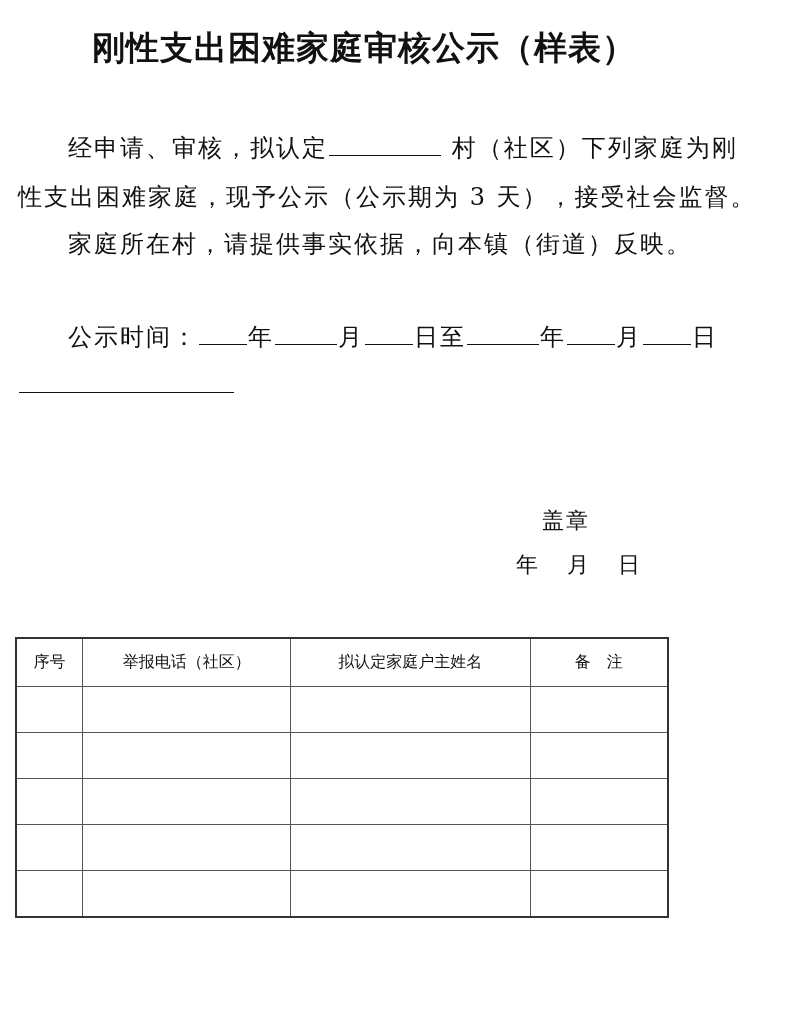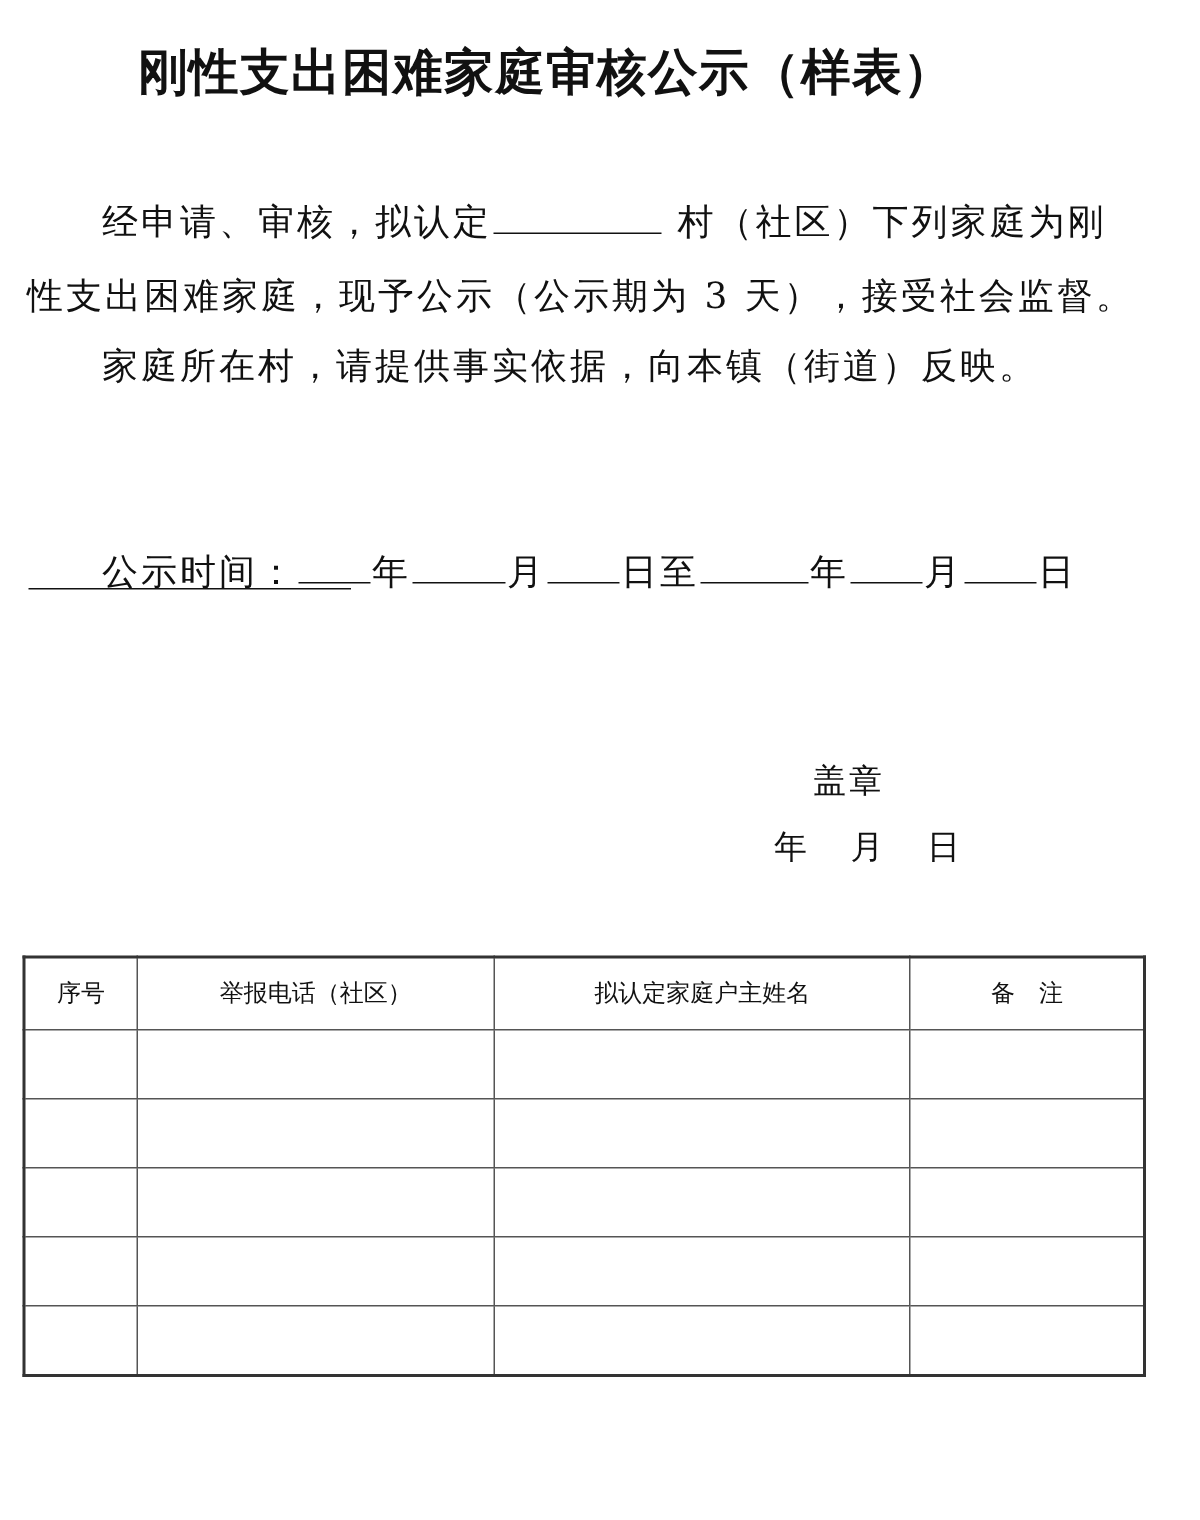--- a/index.html
+++ b/index.html
@@ -21,21 +21,21 @@
   }
   .blank {
     display: inline-block; border-bottom: 1.5px solid #111; height: 22px;
     vertical-align: baseline; margin: 0 1px;
   }
   .sign {
     position: absolute; font-size: 22px; white-space: nowrap; letter-spacing: 2px; text-align: right;
   }
   table.notice-table {
     position: absolute; left: 15px; top: 637px;
-    width: 749px; border-collapse: collapse;
+    width: 654px; border-collapse: collapse;
     border: 2px solid #333;
     font-family: "DejaVu Sans", "Liberation Sans", sans-serif;
   }
   table.notice-table th, table.notice-table td {
     border: 1px solid #555; padding: 0;
   }
   table.notice-table th {
     height: 47px; font-size: 16px; font-weight: normal; text-align: center;
     color: #111;
   }
@@ -47,21 +47,21 @@
 <div class="title">刚性支出困难家庭审核公示（样表）</div>
 
 <div class="line" style="left:68px; top:133px;">
   <span>经申请、审核，拟认定</span><span class="blank" style="width:112px;"></span><span> 村（社区）下列家庭为刚</span>
 </div>
 
 <div class="line" style="left:18px; top:182px;">性支出困难家庭，现予公示（公示期为 3 天），接受社会监督。</div>
 
 <div class="line" style="left:68px; top:229px;">家庭所在村，请提供事实依据，向本镇（街道）反映。</div>
 
-<div class="line" style="left:68px; top:322px;margin-top:44px;">
+<div class="line" style="left:68px; top:322px;">
   <span>公示时间：</span><span class="blank" style="width:48px;"></span><span>年</span><span class="blank" style="width:62px;"></span><span>月</span><span class="blank" style="width:48px;"></span><span>日至</span><span class="blank" style="width:72px;"></span><span>年</span><span class="blank" style="width:48px;"></span><span>月</span><span class="blank" style="width:48px;"></span><span>日</span>
 </div>
 
 <div class="line" style="left:18px; top:370px;">
   <span class="blank" style="width:215px;"></span>
 </div>
 
 <div class="sign" style="left:542px; top:506px;">盖章</div>
 <div class="sign" style="left:516px; top:550px; white-space:pre;">年   月   日</div>
 

